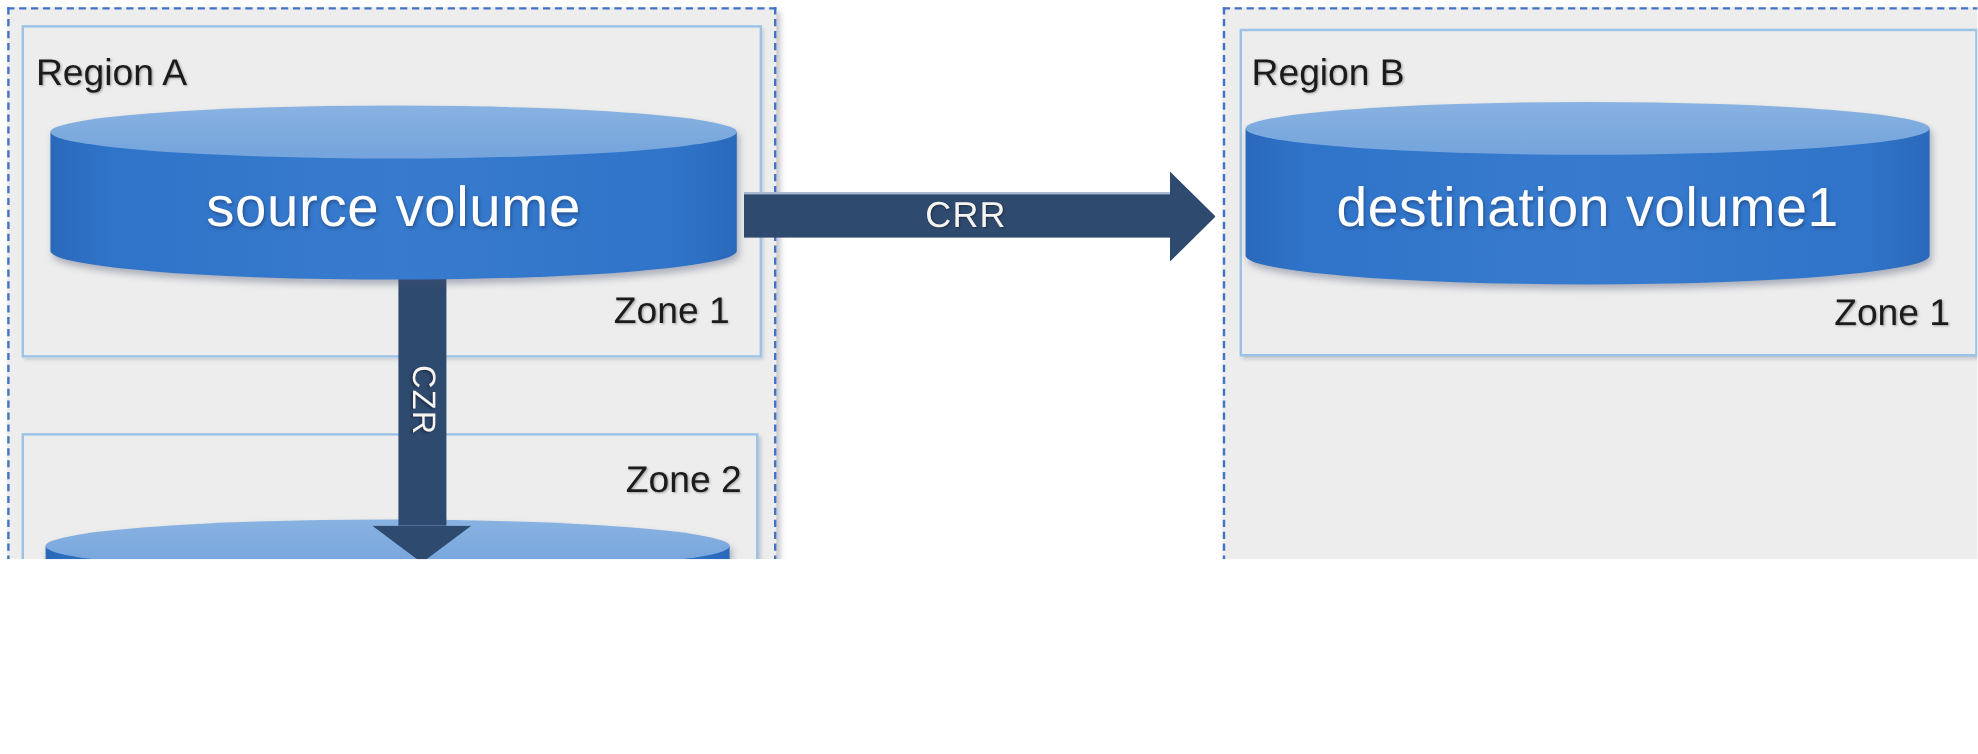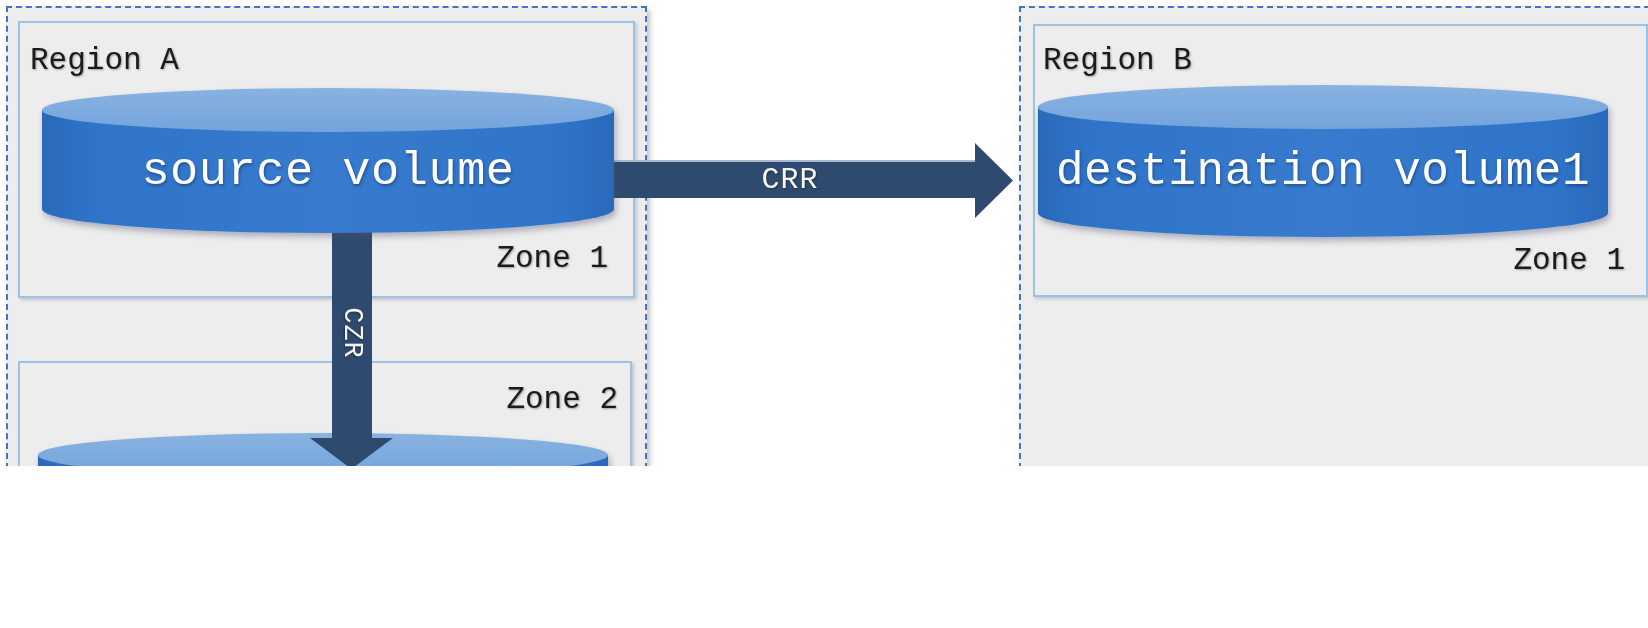--- a/index.html
+++ b/index.html
@@ -1,19 +1,19 @@
 <!DOCTYPE html>
 <html><head>
 <meta charset="utf-8">
 <style>
   html,body { margin:0; padding:0; background:#ffffff; }
   .canvas {
     position:relative; width:1648px; height:466px;
     background:#ffffff; overflow:hidden;
-    font-family:Liberation Mono, monospace;
+    font-family:Liberation Sans, sans-serif;
   }
   
   .region {
     position:absolute; background:#EDEDED;
     border:2px dashed #4273C6;
     box-shadow:3px 4px 5px rgba(120,120,130,0.45);
   }
   .region-a { left:6px; top:6px; width:637px; height:598px; }
   .region-b { left:988px; top:6px; width:637px; height:598px;margin-left:31px; }
   
@@ -58,21 +58,21 @@
   }
   .cyl-source { left:42px;   top:88px;  width:572px; height:145px; z-index:6; }
   .cyl-dest2  { left:38px;   top:433px; width:570px; height:149px; z-index:4; }
   .cyl-dest1  { left:1014px; top:85px;  width:570px; height:152px; z-index:4;margin-left:24px; }
   .cyl-source .cyl-label { font-size:47px; }
   .cyl-dest2  .cyl-label,
   .cyl-dest1  .cyl-label { font-size:46px; }
   
   .arrow-part { position:absolute; background:#2F4A6F; z-index:5; }
   .crr-shaft {
-    left:605px; top:160px; width:370px; height:38px;
+    left:620px; top:160px; width:370px; height:38px;
     border-top:2px solid #A9B9CF; box-sizing:border-box;
     display:flex; align-items:center; justify-content:center;
   }
   .crr-head {
     left:975px; top:143px; width:38px; height:75px;
     clip-path:polygon(0% 0%, 100% 50%, 0% 100%);
   }
   .czr-shaft {
     left:332px; top:228px; width:40px; height:210px;
     display:flex; align-items:center; justify-content:center;

